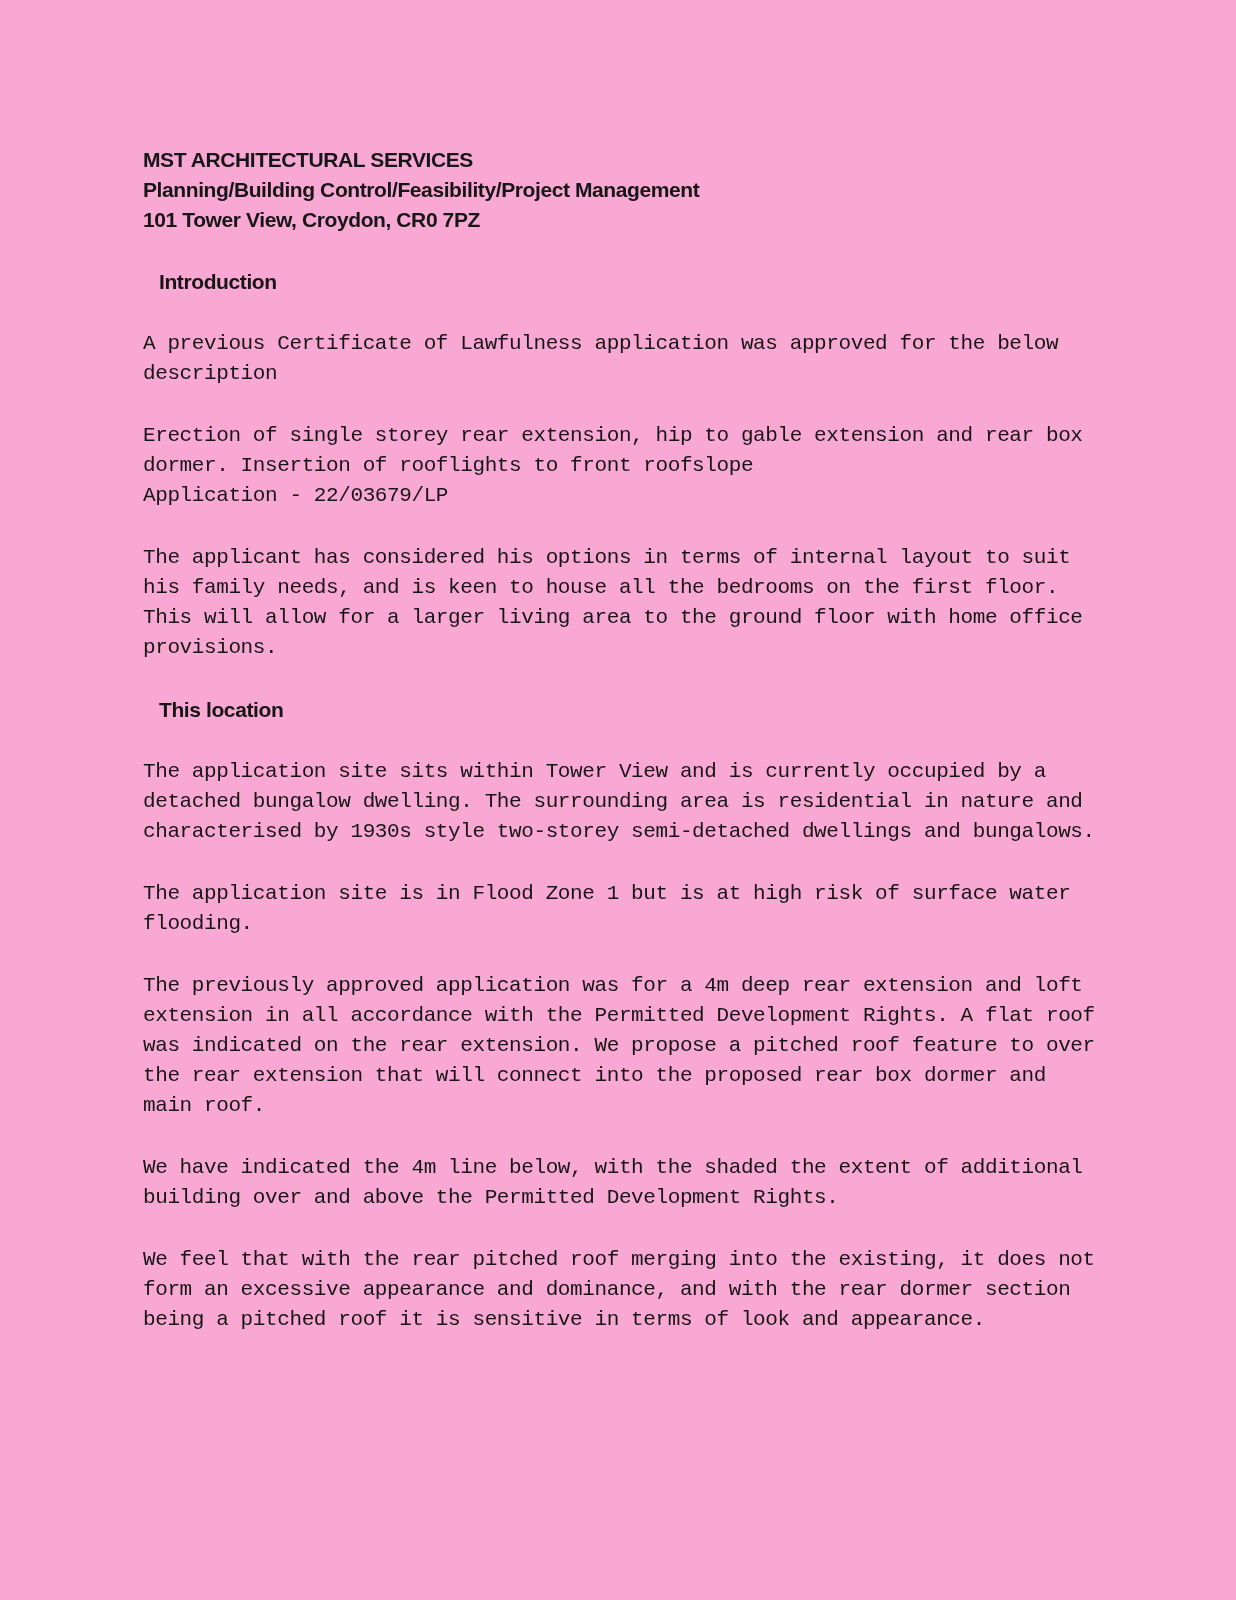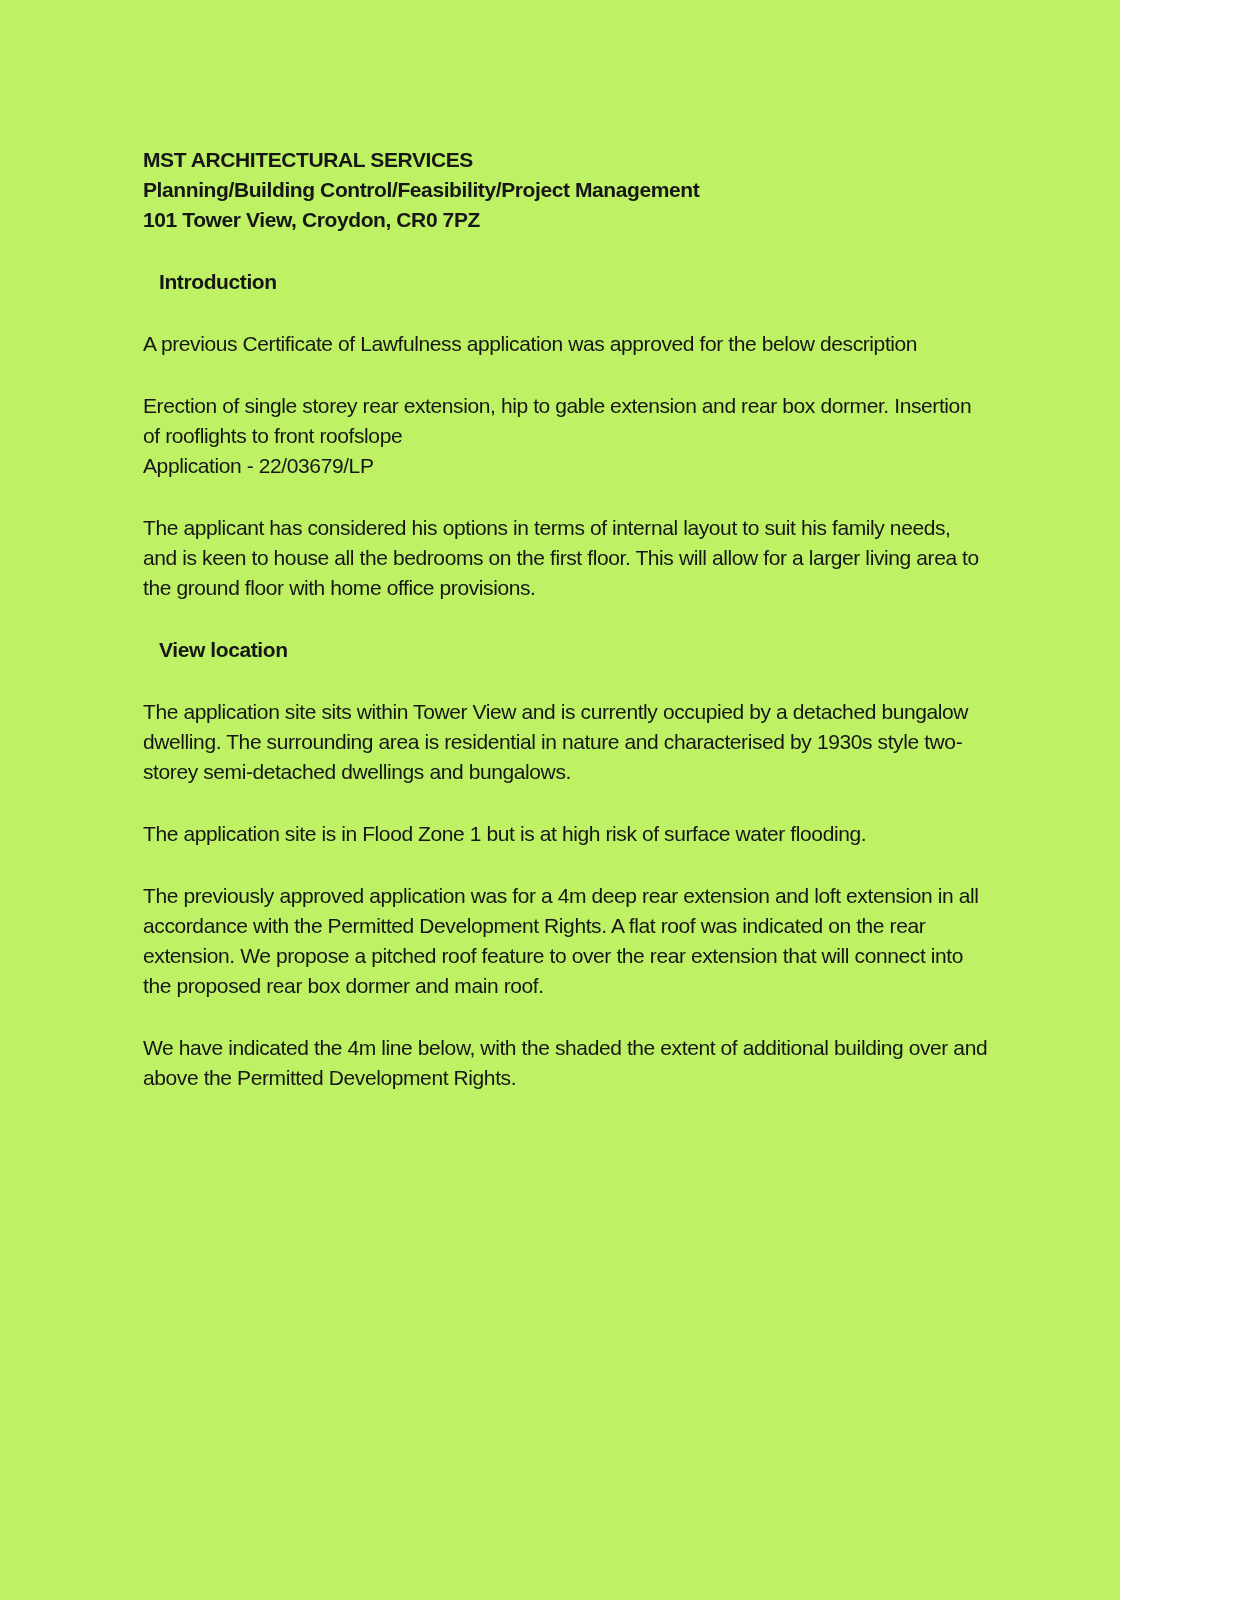--- a/index.html
+++ b/index.html
@@ -9,24 +9,24 @@
   }
   body {
     width: 1236px;
     height: 1600px;
     font-family: "Liberation Sans", sans-serif;
     color: #161616;
     -webkit-font-smoothing: antialiased;
   }
   .page {
     box-sizing: border-box;
-    width: 1120px;
+    width: 1236px;
     height: 1600px;
     padding: 145px 131px 40px 143px;
-    background: #bef264;
+    background: #f9a8d4;
     overflow: hidden;
   }
   .doc-header {
     margin: 0 0 32px 0;
   }
   .hline {
     margin: 0;
     font-weight: bold;
     font-size: 21px;
     line-height: 30px;
@@ -40,20 +40,21 @@
     line-height: 30px;
     letter-spacing: -0.4px;
   }
   .para {
     margin: 0 0 32px 0;
     font-weight: normal;
     font-size: 21px;
     line-height: 30px;
     letter-spacing: -0.4px;
     white-space: pre-wrap;
+    font-family: Liberation Mono, monospace;
   }
   .doc-section {
     margin: 0;
   }
 </style>
 </head>
 <body>
 
 <div class="page">
 
@@ -65,23 +66,24 @@
 
   <section class="doc-section">
     <h2 class="heading">Introduction</h2>
     <p class="para">A previous Certificate of Lawfulness application was approved for the below description</p>
     <p class="para">Erection of single storey rear extension, hip to gable extension and rear box dormer. Insertion of rooflights to front roofslope
 Application - 22/03679/LP</p>
     <p class="para">The applicant has considered his options in terms of internal layout to suit his family needs, and is keen to house all the bedrooms on the first floor. This will allow for a larger living area to the ground floor with home office provisions.</p>
   </section>
 
   <section class="doc-section">
-    <h2 class="heading">View location</h2>
+    <h2 class="heading">This location</h2>
     <p class="para">The application site sits within Tower View and is currently occupied by a detached bungalow dwelling. The surrounding area is residential in nature and characterised by 1930s style two-storey semi-detached dwellings and bungalows.</p>
     <p class="para">The application site is in Flood Zone 1 but is at high risk of surface water flooding.</p>
   </section>
 
   <section class="doc-section">
     <p class="para">The previously approved application was for a 4m deep rear extension and loft extension in all accordance with the Permitted Development Rights. A flat roof was indicated on the rear extension. We propose a pitched roof feature to over the rear extension that will connect into the proposed rear box dormer and main roof.</p>
     <p class="para">We have indicated the 4m line below, with the shaded the extent of additional building over and above the Permitted Development Rights.</p>
+    <p class="para">We feel that with the rear pitched roof merging into the existing, it does not form an excessive appearance and dominance, and with the rear dormer section being a pitched roof it is sensitive in terms of look and appearance.</p>
   </section>
 
 </div>
 
 </body></html>

